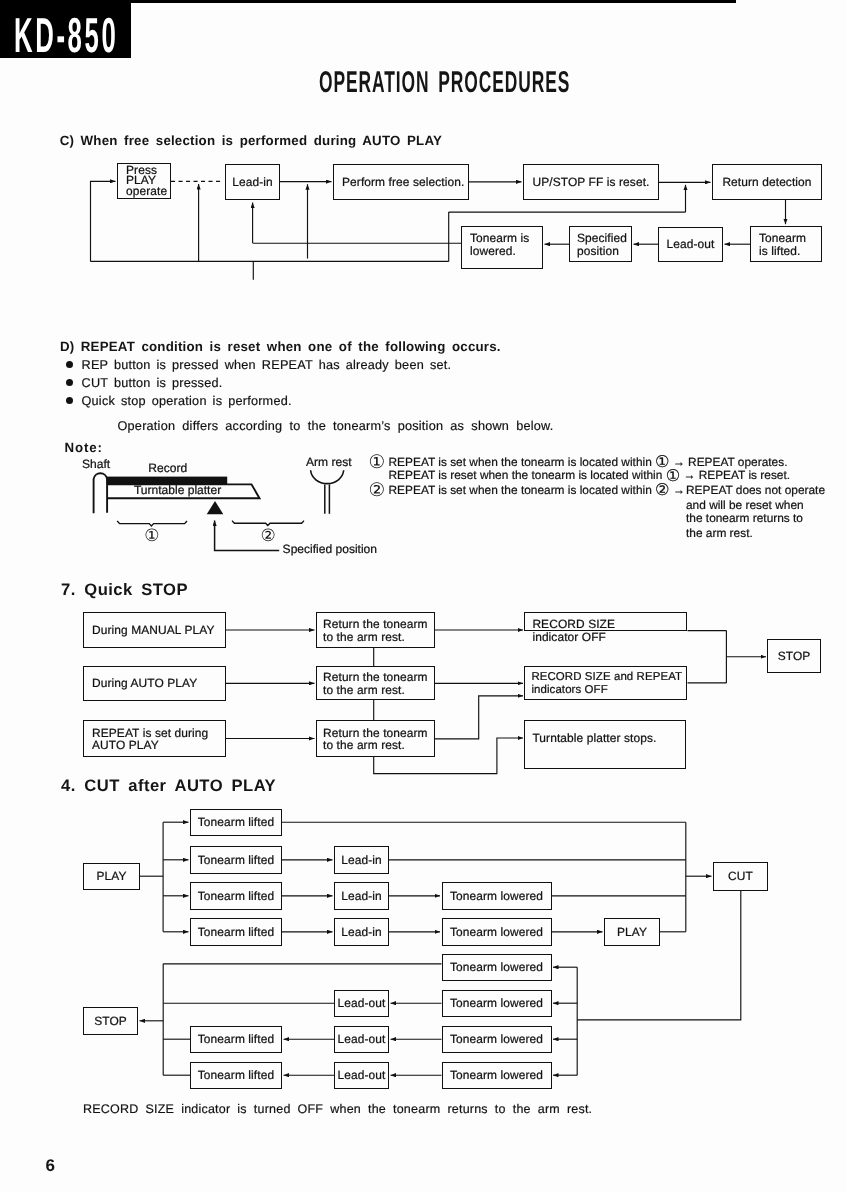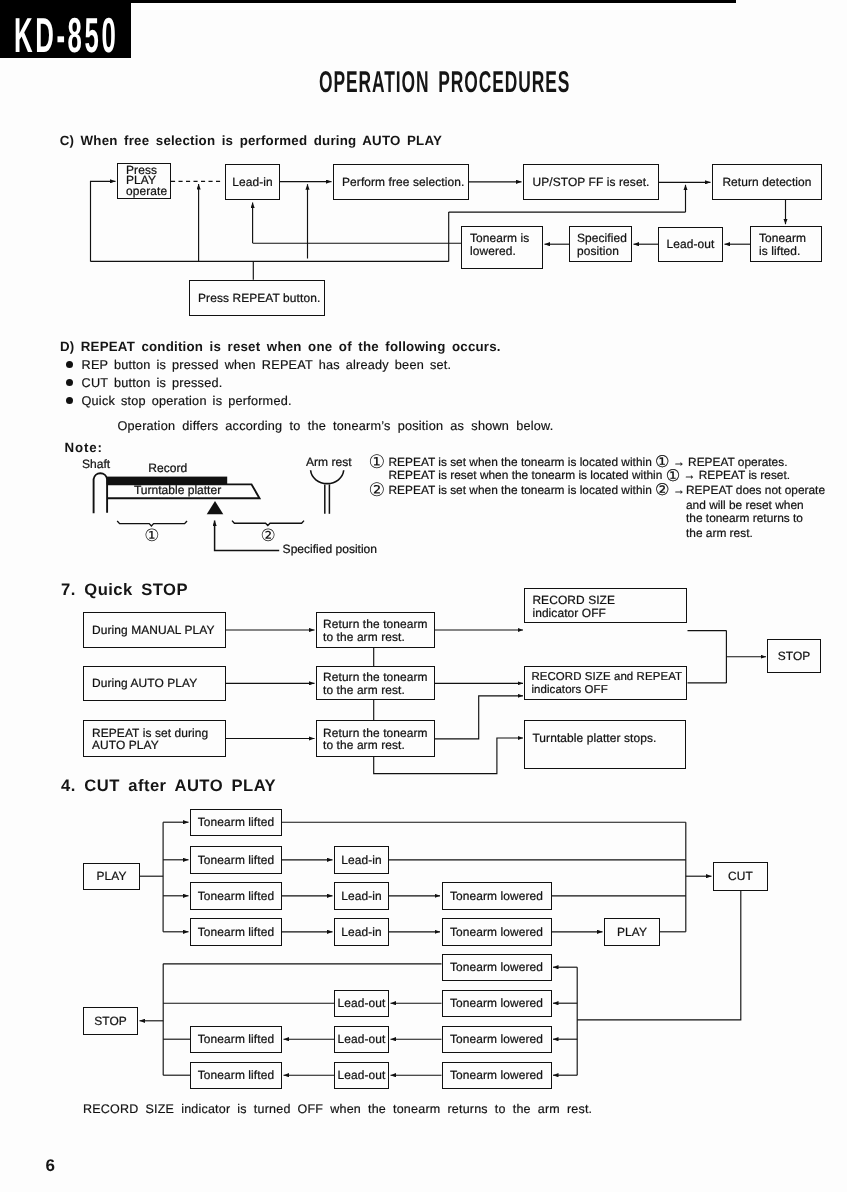--- a/index.html
+++ b/index.html
@@ -185,23 +185,20 @@
     <span style="top:6.30px;padding-left:7px">Specified</span>
     <span style="top:18.90px;padding-left:7px">position</span>
   </div>
   <div class="fbox ac" style="left:658px;top:227px;width:65px;height:35px">
     <span style="top:11.40px;padding-left:0px">Lead-out</span>
   </div>
   <div class="fbox al" style="left:750px;top:226px;width:72px;height:36px">
     <span style="top:6.30px;padding-left:8px">Tonearm</span>
     <span style="top:18.90px;padding-left:8px">is lifted.</span>
   </div>
-  <div class="fbox al" style="left:189px;top:280px;width:136px;height:36px">
-    <span style="top:11.90px;padding-left:8px">Press REPEAT button.</span>
-  </div>
 
   <div class="fbox al" style="left:83px;top:612px;width:143px;height:36px">
     <span style="top:11.90px;padding-left:8px">During MANUAL PLAY</span>
   </div>
   <div class="fbox al" style="left:83px;top:666px;width:143px;height:35px">
     <span style="top:11.40px;padding-left:8px">During AUTO PLAY</span>
   </div>
   <div class="fbox al" style="left:83px;top:720px;width:143px;height:37px">
     <span style="top:6.80px;padding-left:8px">REPEAT is set during</span>
     <span style="top:19.40px;padding-left:8px">AUTO PLAY</span>
@@ -211,21 +208,21 @@
     <span style="top:18.90px;padding-left:6px">to the arm rest.</span>
   </div>
   <div class="fbox al" style="left:316px;top:666px;width:119px;height:34px">
     <span style="top:5.30px;padding-left:6px">Return the tonearm</span>
     <span style="top:17.90px;padding-left:6px">to the arm rest.</span>
   </div>
   <div class="fbox al" style="left:316px;top:720px;width:119px;height:37px">
     <span style="top:6.80px;padding-left:6px">Return the tonearm</span>
     <span style="top:19.40px;padding-left:6px">to the arm rest.</span>
   </div>
-  <div class="fbox al" style="left:524.4px;top:588px;width:163.1px;height:35px">
+  <div class="fbox al" style="left:524.4px;top:612px;width:163.1px;height:19px">
     <span style="top:6.10px;padding-left:7px">RECORD SIZE</span>
     <span style="top:18.70px;padding-left:7px">indicator OFF</span>
   </div>
   <div class="fbox al" style="left:524.4px;top:665.7px;width:163.1px;height:34.7px">
     <span style="top:5.65px;padding-left:6px;font-size:11.45px">RECORD SIZE and REPEAT</span>
     <span style="top:18.25px;padding-left:6px;font-size:11.45px">indicators OFF</span>
   </div>
   <div class="fbox al" style="left:524.4px;top:720px;width:162px;height:49px">
     <span style="top:11.50px;padding-left:7px">Turntable platter stops.</span>
   </div>

